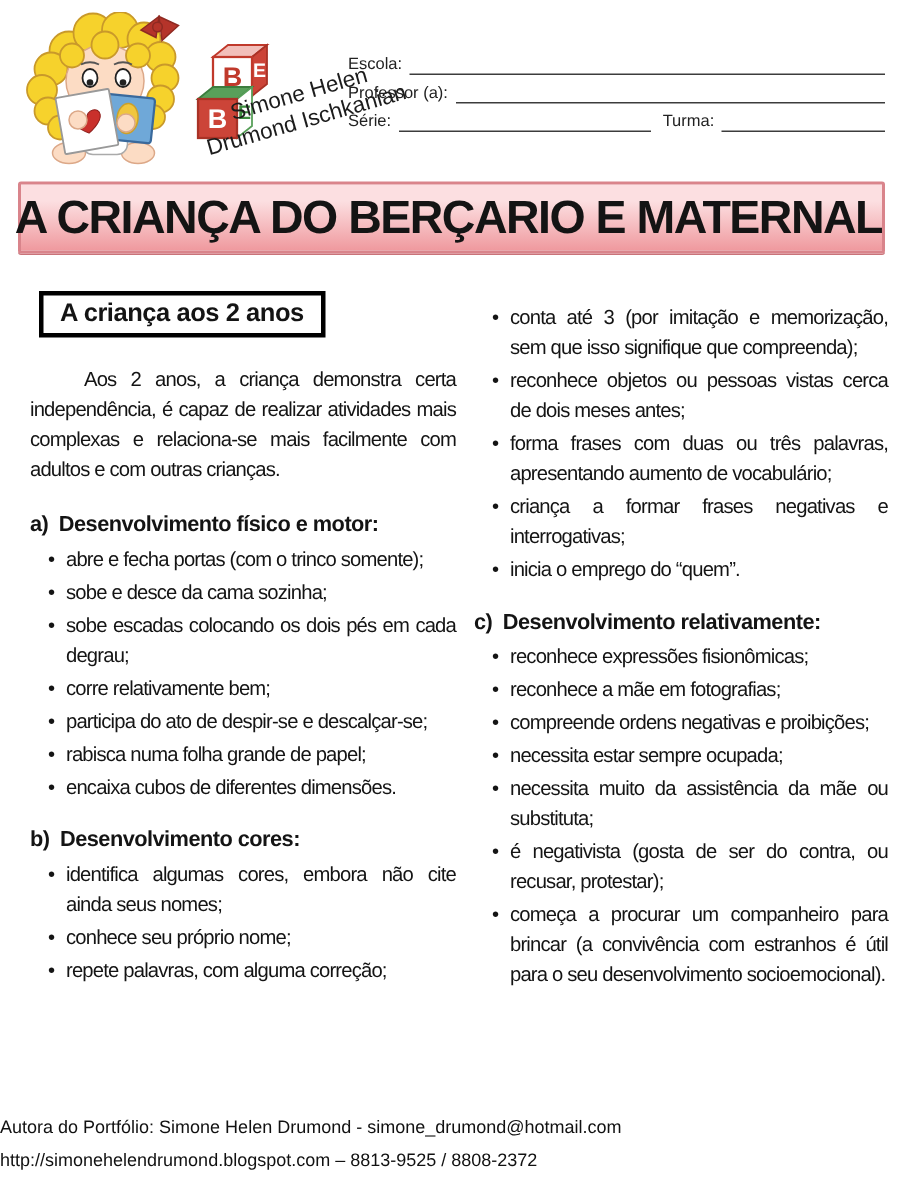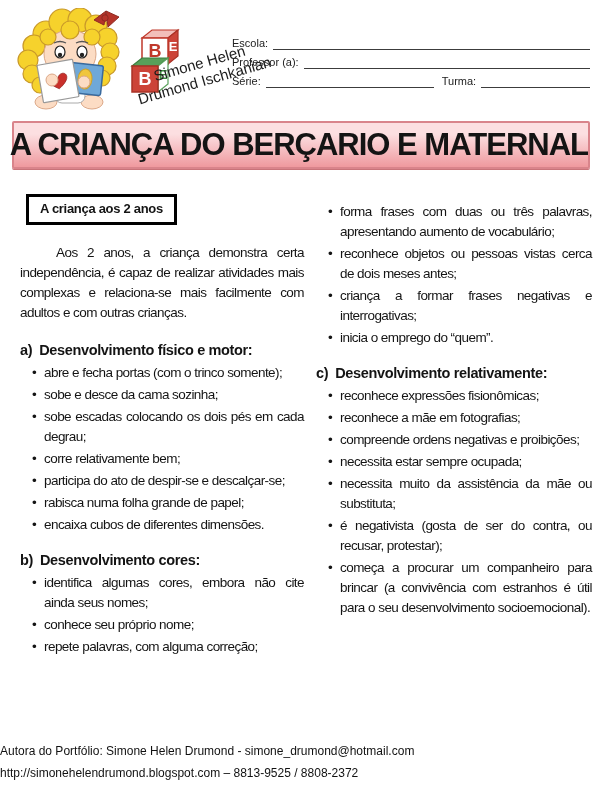--- a/index.html
+++ b/index.html
@@ -38,21 +38,21 @@
   
   main {
     position:absolute; left:20px; right:8px; top:188px; bottom:62px;
     display:flex; gap:12px;
     font-size:13.5px; letter-spacing:-0.55px; line-height:20px; color:#141414;
   }
   .col-left  { flex:0 0 284px; }
   .col-right { flex:1; min-width:0; }
   .box-title {
     display:inline-block; border:3px solid #000; padding:2px 11px 3px;
-    font-size:13px; font-weight:bold; letter-spacing:-0.3px; margin:6px 0 10px 6px;
+    font-size:17px; font-weight:bold; letter-spacing:-0.3px; margin:6px 0 10px 6px;
     white-space:nowrap;
   }
   .intro { margin:8px 0 17px; text-indent:36px; text-align:justify; }
   .sec-head { font-weight:bold; font-size:14.5px; margin:15px 0 3px; letter-spacing:-0.35px; }
   .sec-head .slbl { margin-right:7px; }
   ul.blist { list-style:none; margin:0; padding:0 0 0 24px; }
   ul.blist li { position:relative; margin:0 0 2px; text-align:justify; }
   ul.blist li::before { content:"\2022"; position:absolute; left:-12px; top:0; }
   .col-right ul.cont { margin-top:14px; }
 
@@ -191,22 +191,23 @@
       </div>
       <ul class="blist">
         <li>identifica algumas cores, embora não cite ainda seus nomes;</li>
         <li>conhece seu próprio nome;</li>
         <li>repete palavras, com alguma correção;</li>
       </ul>
     </section>
 
     <section class="col-right">
       <ul class="blist cont">
+        <li>conta até 3 (por imitação e memorização, sem que isso signifique que compreenda);</li>
+        <li>reconhece objetos ou pessoas vistas cerca de dois meses antes;</li>
         <li>forma frases com duas ou três palavras, apresentando aumento de vocabulário;</li>
-        <li>reconhece objetos ou pessoas vistas cerca de dois meses antes;</li>
         <li>criança a formar frases negativas e interrogativas;</li>
         <li>inicia o emprego do “quem”.</li>
       </ul>
 
       <div class="sec-head">
         <span class="slbl">c)</span><span>Desenvolvimento relativamente:</span>
       </div>
       <ul class="blist">
         <li>reconhece expressões fisionômicas;</li>
         <li>reconhece a mãe em fotografias;</li>

